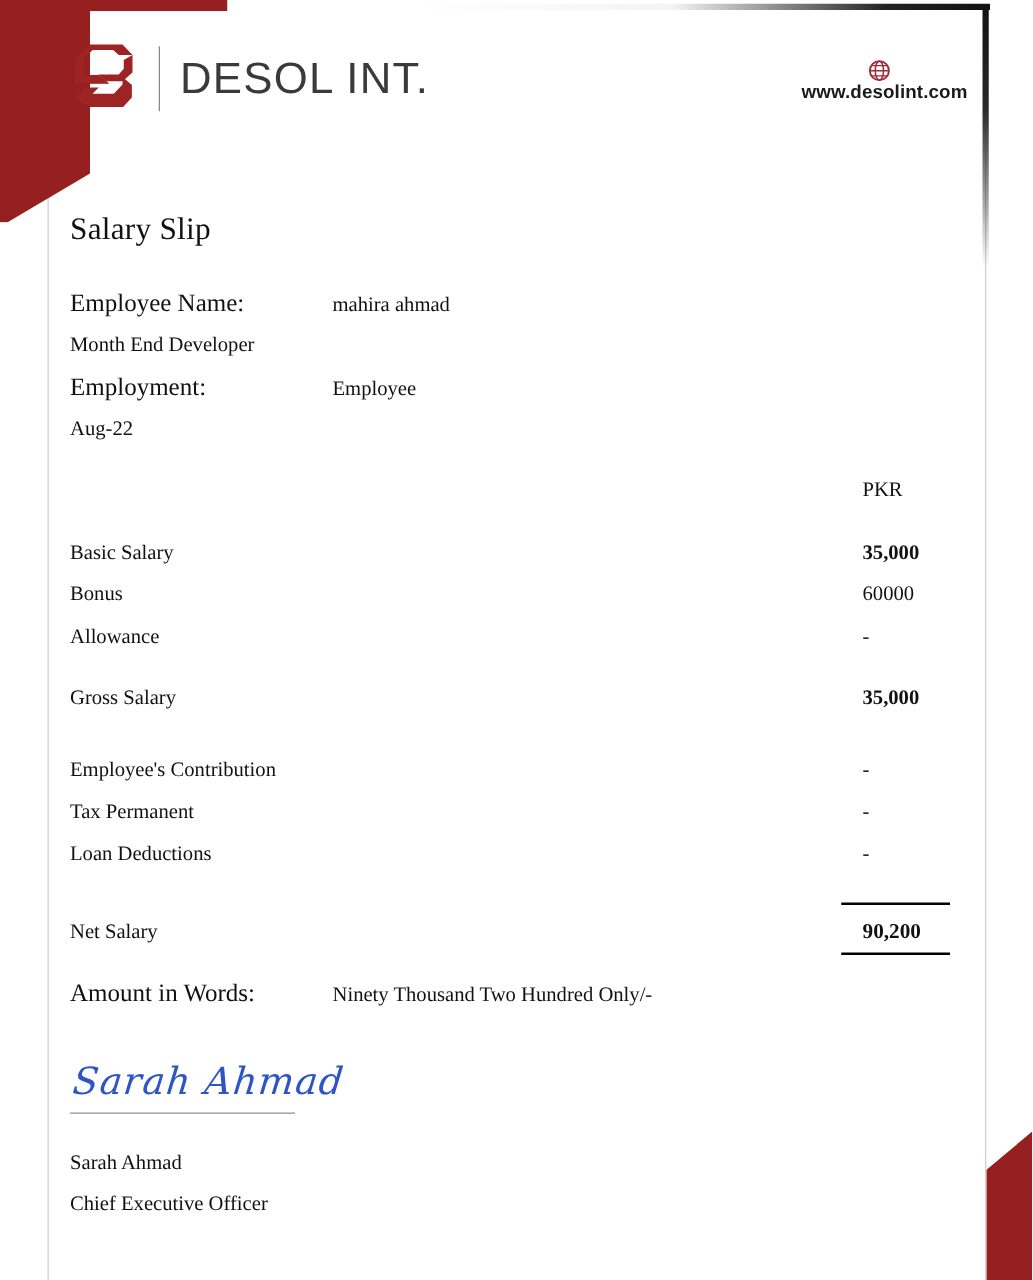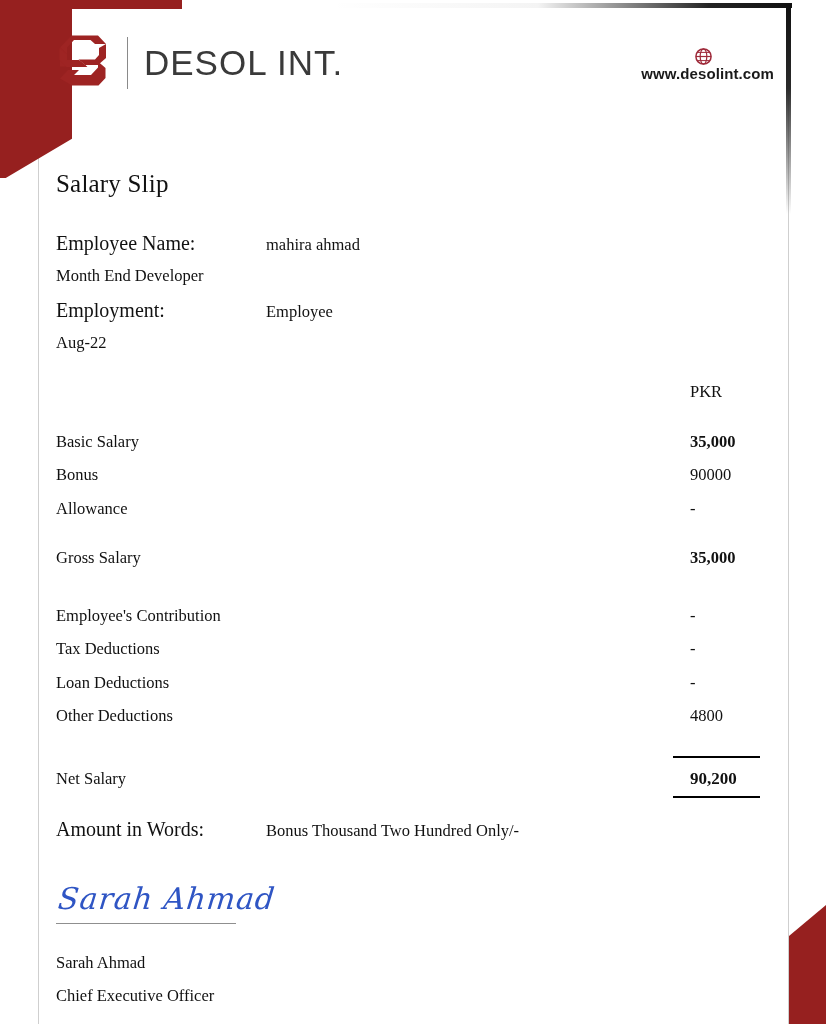--- a/index.html
+++ b/index.html
@@ -329,21 +329,21 @@
 
     <div class="gap-sm"></div>
 
     <div>
       <div class="mrow">
         <span class="mlabel">Basic Salary</span>
         <span class="mvalue bold">35,000</span>
       </div>
       <div class="mrow">
         <span class="mlabel">Bonus</span>
-        <span class="mvalue">90000</span>
+        <span class="mvalue">60000</span>
       </div>
       <div class="mrow">
         <span class="mlabel">Allowance</span>
         <span class="mvalue">-</span>
       </div>
     </div>
 
     <div class="gap-sm"></div>
 
     <div class="mrow">
@@ -352,47 +352,43 @@
     </div>
 
     <div class="gap-md"></div>
 
     <div>
       <div class="mrow">
         <span class="mlabel">Employee's Contribution</span>
         <span class="mvalue">-</span>
       </div>
       <div class="mrow">
-        <span class="mlabel">Tax Deductions</span>
+        <span class="mlabel">Tax Permanent</span>
         <span class="mvalue">-</span>
       </div>
       <div class="mrow">
         <span class="mlabel">Loan Deductions</span>
         <span class="mvalue">-</span>
-      </div>
-      <div class="mrow">
-        <span class="mlabel">Other Deductions</span>
-        <span class="mvalue">4800</span>
       </div>
     </div>
 
     <div class="gap-sm"></div>
 
     <div class="net-block">
       <div class="net-rule rule-top"></div>
       <span class="mlabel">Net Salary</span>
       <span class="mvalue bold">90,200</span>
       <div class="net-rule rule-bottom"></div>
     </div>
 
     <div class="gap-sm"></div>
 
     <div class="row">
       <span class="label">Amount in Words:</span>
-      <span class="value">Bonus Thousand Two Hundred Only/-</span>
+      <span class="value">Ninety Thousand Two Hundred Only/-</span>
     </div>
 
     <div class="sig-area">
       <div class="signature">Sarah Ahmad</div>
       <div class="sig-line"></div>
       <div class="sig-name">Sarah Ahmad</div>
       <div class="sig-title">Chief Executive Officer</div>
     </div>
 
   </div>

